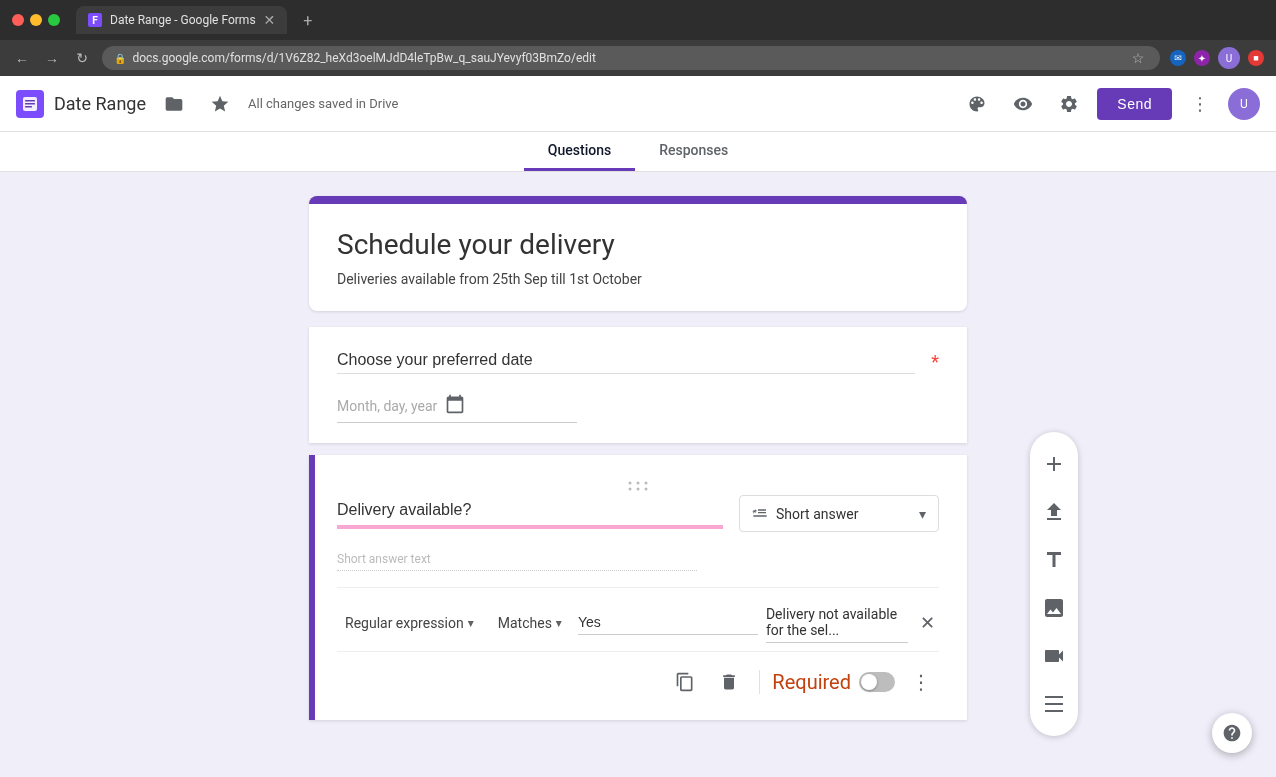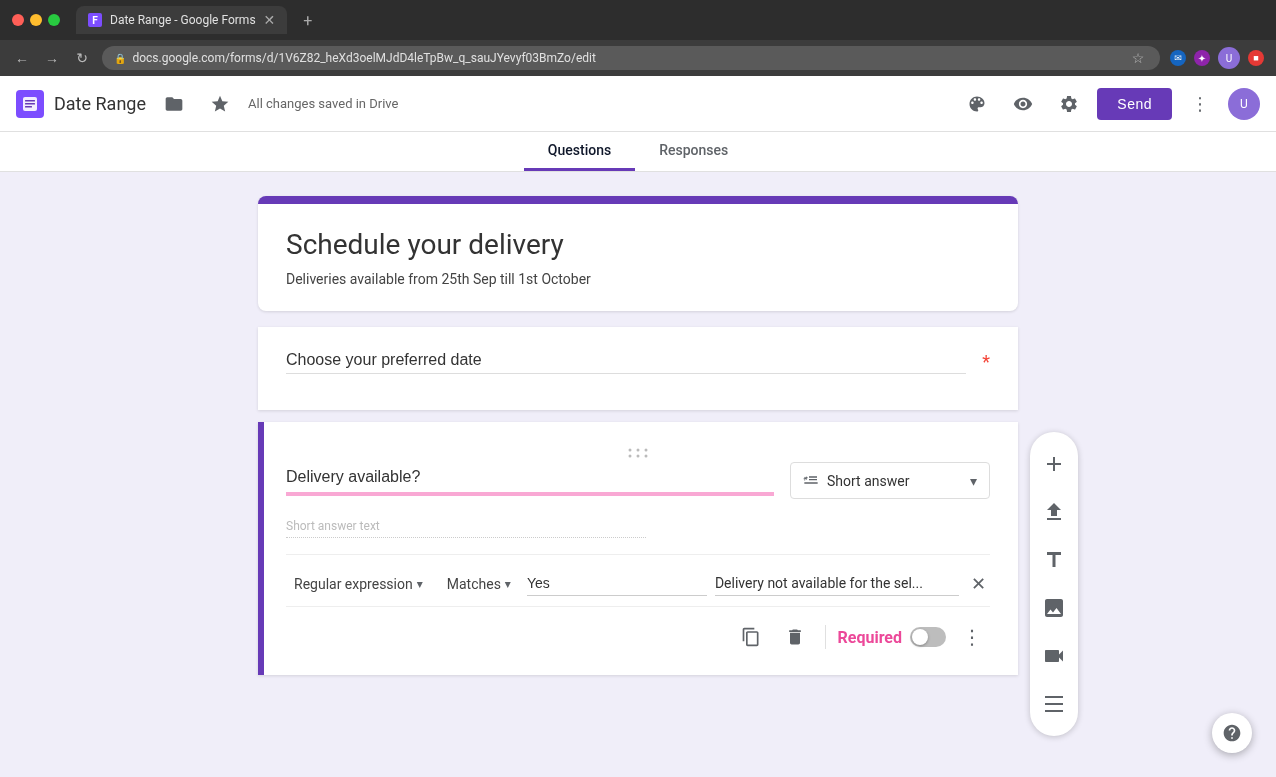--- a/index.html
+++ b/index.html
@@ -229,21 +229,21 @@
 
     
     .main-content {
       display: flex;
       justify-content: center;
       padding: 24px 0;
       position: relative;
     }
 
     .form-container {
-      width: 760px;
+      width: 658px;
       display: flex;
       flex-direction: column;
       gap: 0;
     }
 
     
     .form-title-card {
       background: #fff;
       border-radius: 8px;
       border-top: 8px solid #673ab7;
@@ -435,23 +435,22 @@
       height: 36px;
       border-radius: 50%;
       display: flex;
       align-items: center;
       justify-content: center;
       cursor: pointer;
       color: #5f6368;
       font-size: 18px;
     }
     .required-label {
-      font-size: 16px;
-      color: #ec4899;
-      font-weight: bold;
+      font-size: 20px;
+      color: #c2410c;
     }
     .toggle-switch {
       width: 36px;
       height: 20px;
       background: #bdbdbd;
       border-radius: 10px;
       position: relative;
       cursor: pointer;
     }
     .toggle-switch .toggle-thumb {
@@ -603,20 +602,28 @@
 
     <div class="form-title-card">
       <div class="form-title-text">Schedule your delivery</div>
       <div class="form-description">Deliveries available from 25th Sep till 1st October</div>
     </div>
 
     <div class="question-card">
       <div class="question-row">
         <input class="question-title-input" type="text" value="Choose your preferred date" style="">
         <span class="required-star">*</span>
+      </div>
+      <div class="date-input-area">
+        <span class="date-placeholder">Month, day, year</span>
+        <span class="calendar-icon">
+          <svg width="20" height="20" viewBox="0 0 24 24" fill="#5f6368">
+            <path d="M20 3h-1V1h-2v2H7V1H5v2H4c-1.1 0-2 .9-2 2v16c0 1.1.9 2 2 2h16c1.1 0 2-.9 2-2V5c0-1.1-.9-2-2-2zm0 18H4V8h16v13z"></path>
+          </svg>
+        </span>
       </div>
     </div>
 
     <div class="question-card active">
 
       <div class="drag-handle">
         <svg width="24" height="10" viewBox="0 0 24 10" fill="#bbb">
           <circle cx="4" cy="2" r="1.5"></circle>
             <circle cx="12" cy="2" r="1.5"></circle>
             <circle cx="20" cy="2" r="1.5"></circle>

